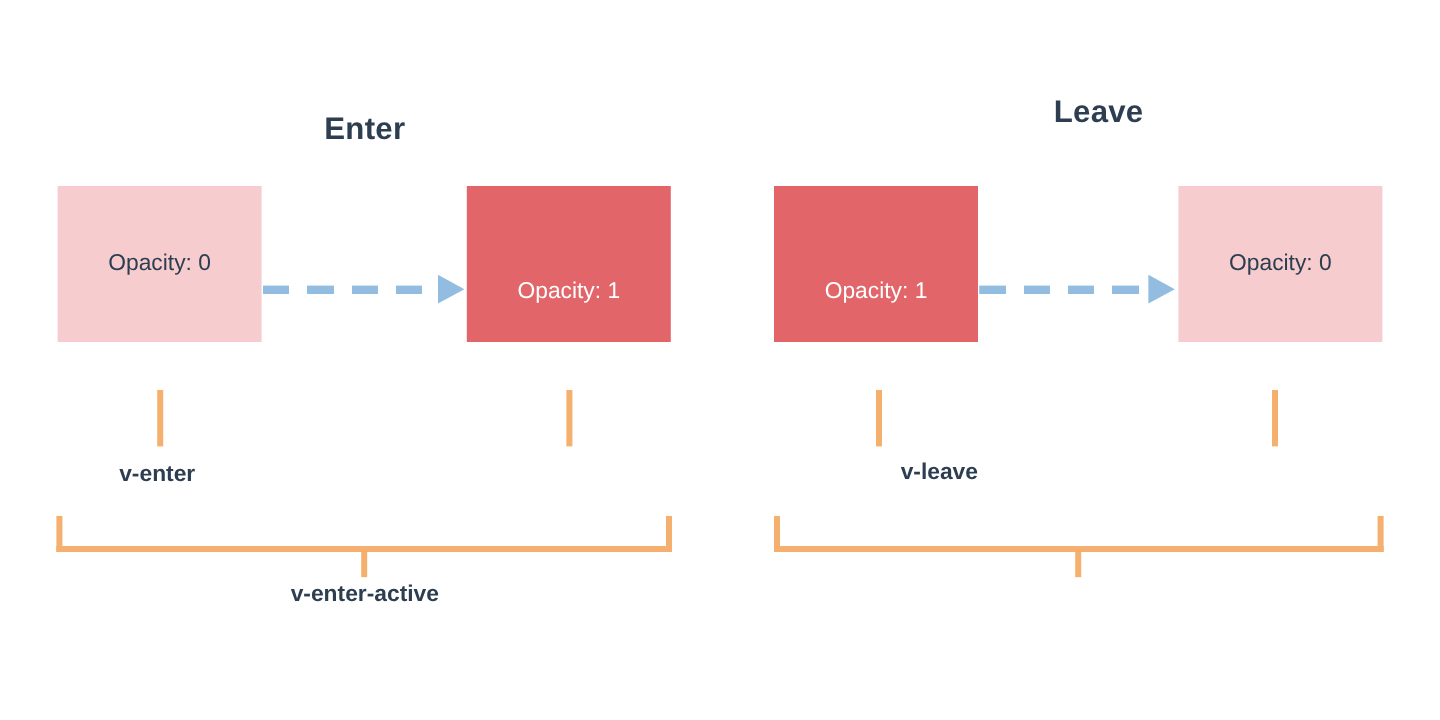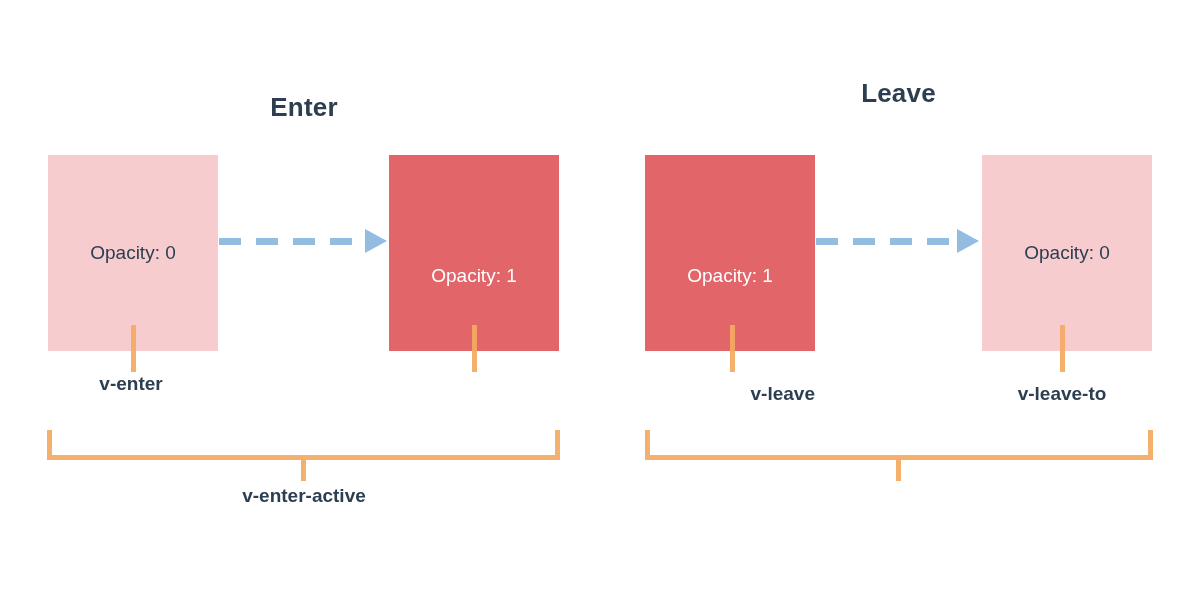--- a/index.html
+++ b/index.html
@@ -27,21 +27,21 @@
     color: #2c3e50;
     text-align: center;
     letter-spacing: 0.2px;
     white-space: nowrap;
   }
 
   
   .state-box {
     position: absolute;
     width: 170px;
-    height: 196px;
+    height: 130px;
     display: flex;
     align-items: center;
     justify-content: center;
     box-sizing: border-box;
   }
   .state-box.faded  { background: #f6ccce; }
   .state-box.solid  { background: #e2656a; }
   .box-label {
     font-size: 19px;
     font-weight: 400;
@@ -127,43 +127,42 @@
     <div class="arrow-head"></div>
   </div>
 
   <div class="state-box solid" style="left:389px; top:155px;">
     <span class="box-label">Opacity: 1</span>
   </div>
 
   <div class="tick" style="left:131px; top:325px; height:47px;"></div>
   <div class="tick" style="left:472px; top:325px; height:47px;"></div>
 
-  <div class="class-label" style="left:46px; top:373px; width:170px;">v-enter</div>
+  <div class="class-label" style="left:46px; top:385px; width:170px;">v-enter</div>
 
   <div class="bracket" style="left:47px; top:430px; width:513px;"></div>
   <div class="bracket-stem" style="left:301px; top:459px;"></div>
   <div class="class-label" style="left:48px; top:485px; width:512px;">v-enter-active</div>
 
-  <div class="section-title" style="left:645px; top:78px; width:507px;">Leave</div>
+  <div class="section-title" style="left:662px; top:78px; width:507px;">Leave</div>
 
   <div class="state-box solid" style="left:645px; top:155px;">
     <span class="box-label">Opacity: 1</span>
   </div>
 
   <div class="arrow" style="left:816px; top:230px; width:163px;">
     <div class="arrow-line"></div>
     <div class="arrow-head"></div>
   </div>
 
   <div class="state-box faded" style="left:982px; top:155px;">
     <span class="box-label">Opacity: 0</span>
   </div>
 
   <div class="tick" style="left:730px; top:325px; height:47px;"></div>
   <div class="tick" style="left:1060px; top:325px; height:47px;"></div>
 
   <div class="class-label" style="left:645px; top:383px; width:170px;text-align:right;">v-leave</div>
-  <div class="class-label" style="left:977px; top:383px; width:170px;">v-leave-to</div>
 
   <div class="bracket" style="left:645px; top:430px; width:508px;"></div>
   <div class="bracket-stem" style="left:896px; top:459px;"></div>
 
 </div>
 
 </body></html>

